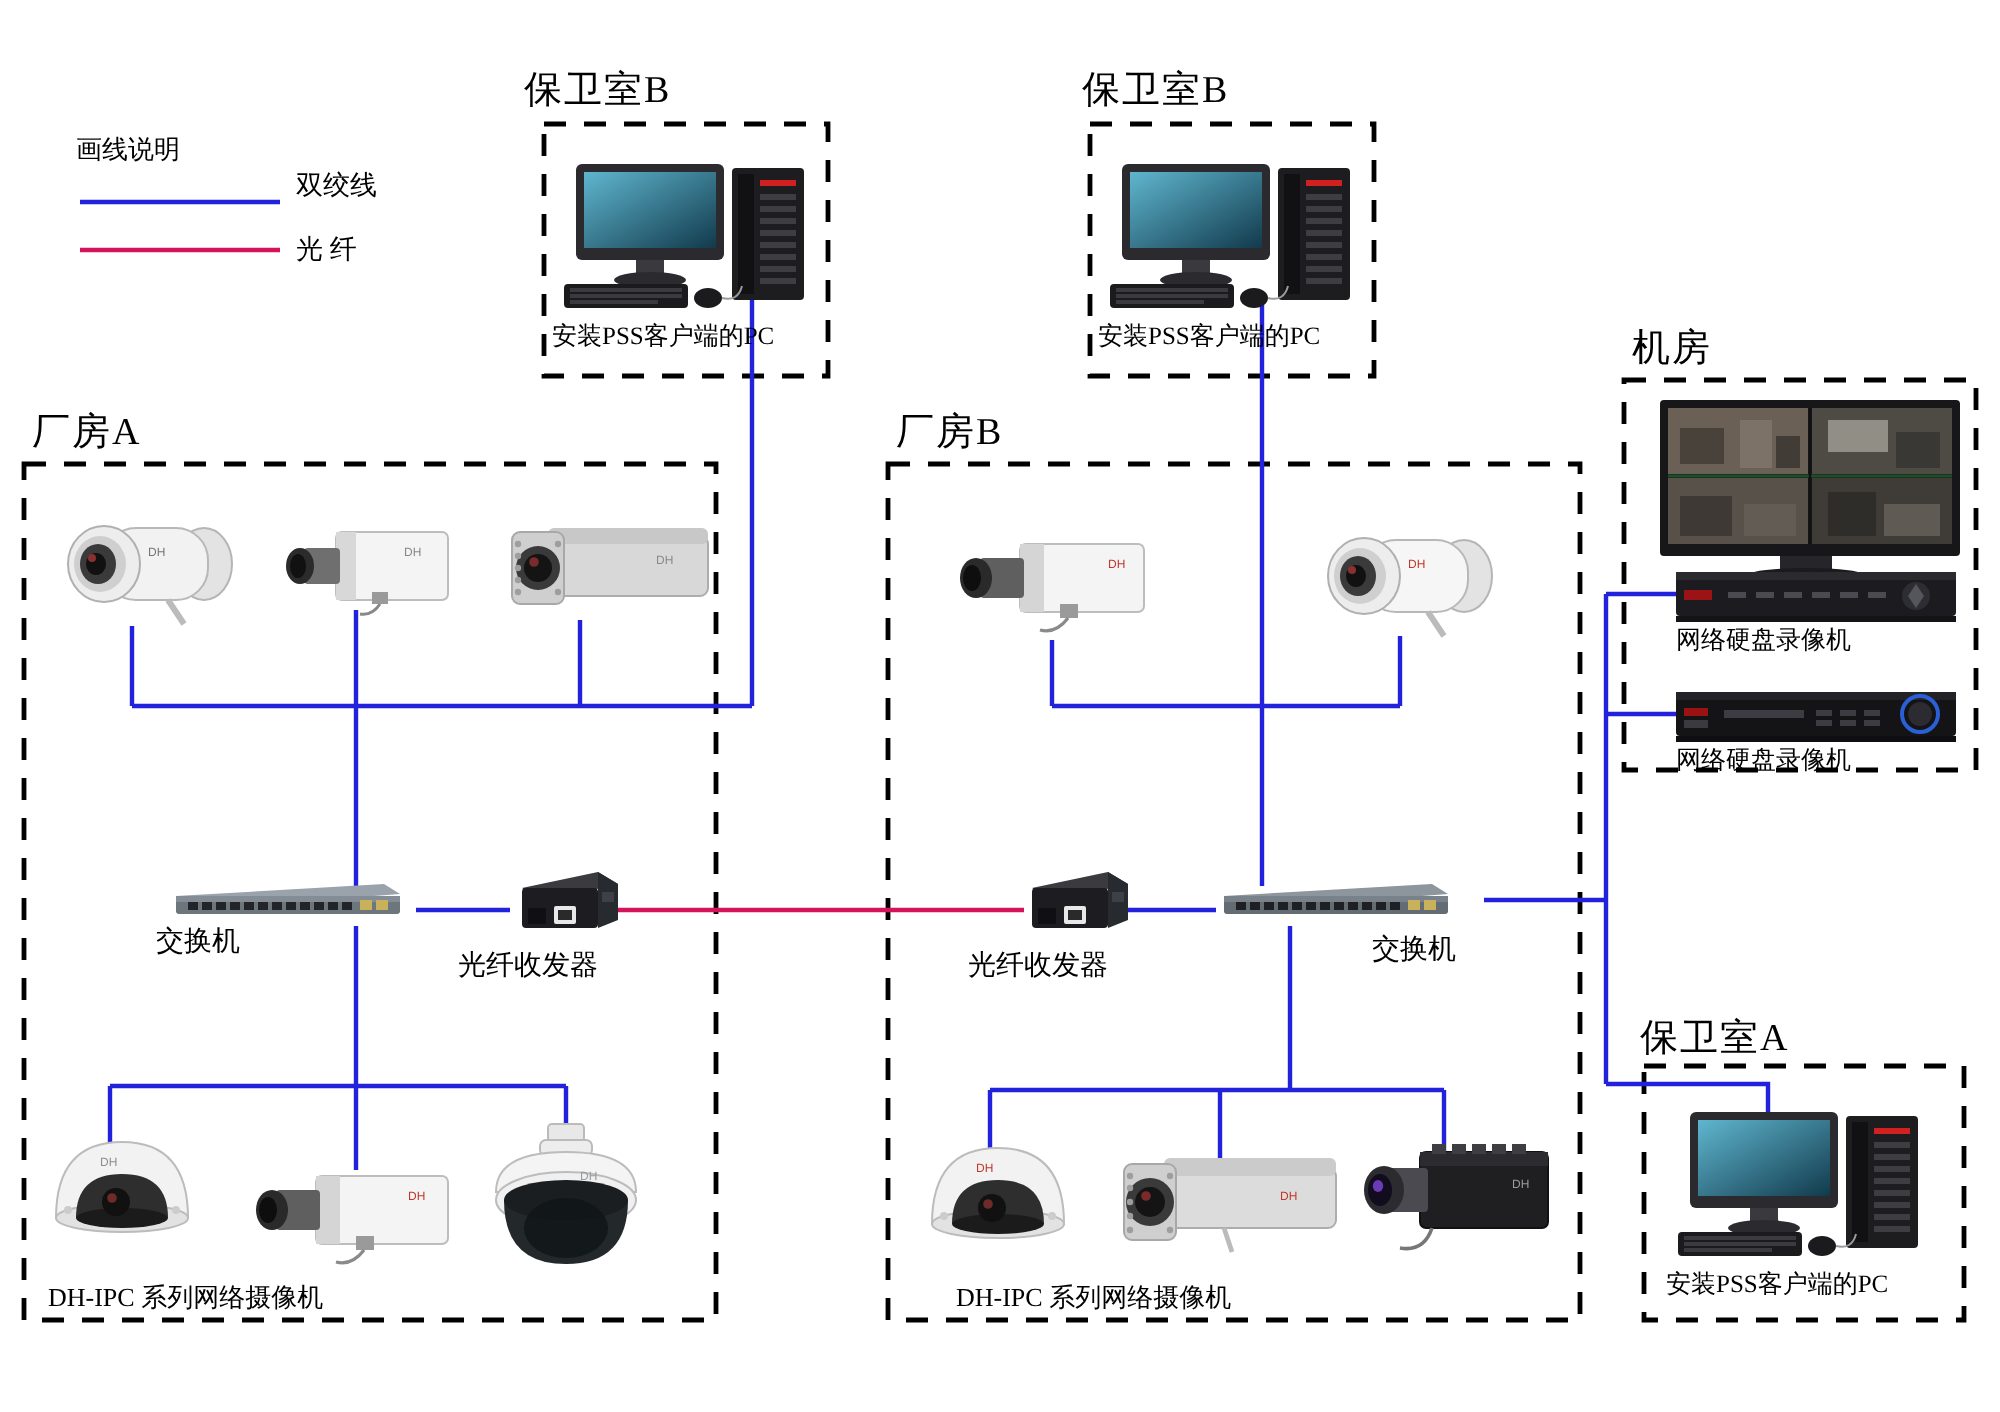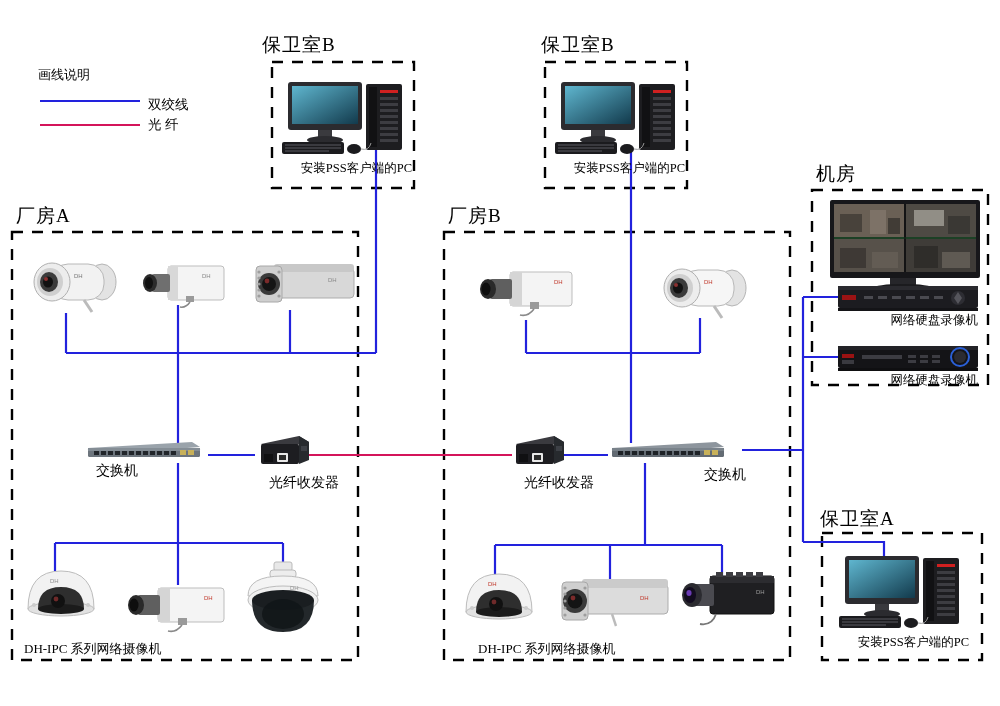--- a/index.html
+++ b/index.html
@@ -2,21 +2,21 @@
 <html><head>
 <meta charset="utf-8">
 <style>
   html,body{margin:0;padding:0;background:#ffffff;}
   body{width:1000px;height:706px;position:relative;overflow:hidden;
        font-family:"Liberation Serif","DejaVu Serif",serif;color:#000;}
   .stage{position:absolute;left:0;top:0;width:1000px;height:706px;}
   svg.wires{position:absolute;left:0;top:0;width:1000px;height:706px;}
   .zone-label{position:absolute;font-size:19px;letter-spacing:1px;white-space:nowrap;
               font-family:"Liberation Serif","DejaVu Serif",serif;}
-  .cap{position:absolute;font-size:12.5px;white-space:nowrap;text-align:right;
+  .cap{position:absolute;font-size:12.5px;white-space:nowrap;text-align:left;
        font-family:"Liberation Serif","DejaVu Serif",serif;}
   .legend-title{position:absolute;font-size:13px;left:38px;top:66px;}
   .legend-lbl{position:absolute;font-size:13.5px;}
   .dev{position:absolute;}
   
   
   .pc{width:136px;height:84px;}
   
   .sw{width:118px;height:26px;}
   
@@ -87,21 +87,21 @@
       <path d="M296,455 L512,455"></path>
     </g>
 
     <g>
       <line x1="40" y1="101" x2="140" y2="101" stroke="#2222dd" stroke-width="2.2"></line>
       <line x1="40" y1="125" x2="140" y2="125" stroke="#d4145a" stroke-width="2.2"></line>
     </g>
   </svg>
 
   <div class="legend-title">画线说明</div>
-  <div class="legend-lbl" style="left:148px;top:96px;">双绞线</div>
+  <div class="legend-lbl" style="left:148px;top:84px;">双绞线</div>
   <div class="legend-lbl" style="left:148px;top:116px;">光  纤</div>
 
   <div class="zone-label" style="left:262px;top:32px;">保卫室B</div>
   <div class="zone-label" style="left:541px;top:32px;">保卫室B</div>
   <div class="zone-label" style="left:816px;top:161px;">机房</div>
   <div class="zone-label" style="left:16px;top:203px;">厂房A</div>
   <div class="zone-label" style="left:448px;top:203px;">厂房B</div>
   <div class="zone-label" style="left:820px;top:506px;">保卫室A</div>
 
   <div class="dev" style="left:276px;top:78px;">

